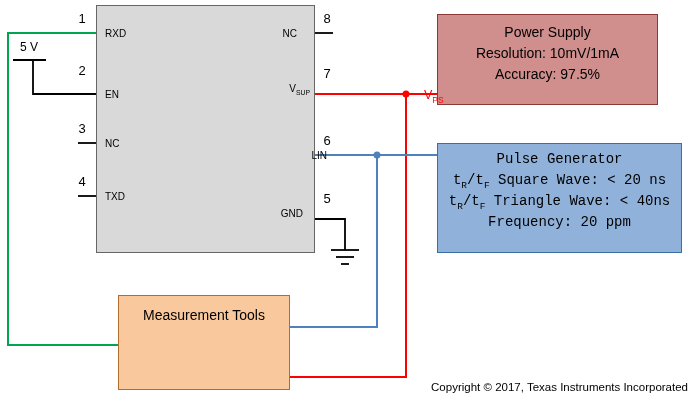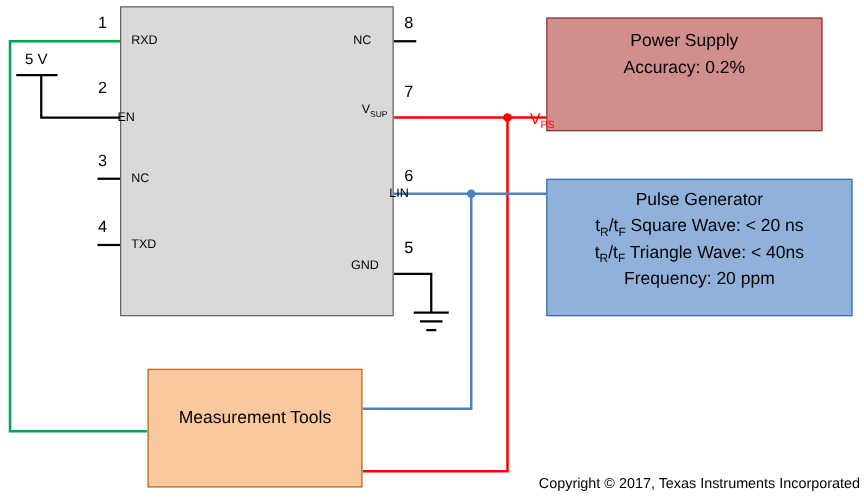--- a/index.html
+++ b/index.html
@@ -20,23 +20,23 @@
 
   .pnum { position:absolute; transform:translate(-50%,-50%); font-size:13px; white-space:nowrap; }
   .plabel { position:absolute; transform:translateY(-50%); font-size:10px; white-space:nowrap; }
   sub { font-size:68%; line-height:0; }
 
   .box { position:absolute; text-align:center; font-size:14px; }
   .power { left:437px; top:14px; width:221px; height:91px; padding-top:7px;
            background:var(--power-supply-fill,#d08f8d); border:1.6px solid var(--power-supply-border,#8c3836); }
   .power .bline { line-height:21px; }
   .pulse { left:437px; top:143px; width:245px; height:110px; padding-top:5px;
-           background:var(--pulse-generator-fill,#90b2da); border:1.6px solid var(--pulse-generator-border,#3c6ea5); }
+           background:var(--pulse-generator-fill,#90b2da); border:1.6px solid var(--pulse-generator-border,#3c6ea5);font-family:Liberation Mono, monospace; }
   .pulse .bline { line-height:21px; white-space:nowrap; }
-  .meas  { left:118px; top:295px; width:172px; height:95px; padding-top:26px;
+  .meas  { left:118px; top:295px; width:172px; height:95px; padding-top:8px;
            background:var(--measurement-fill,#f9c89c); border:1.6px solid var(--measurement-border,#b06d2e); }
   .meas .bline { line-height:22px; }
 
   .vps { position:absolute; left:424px; top:95px; transform:translateY(-50%);
          color:var(--wire-red,#ff0000); font-weight:normal; font-size:12.5px; z-index:5; white-space:nowrap; }
   .supply5v { position:absolute; left:29px; top:47px; transform:translate(-50%,-50%); font-size:12px; white-space:nowrap; }
   .copyright { position:absolute; right:3px; top:381px; font-size:11.5px; white-space:nowrap;margin-left:32px; }
 </style>
 </head>
 <body>
@@ -77,31 +77,32 @@
   <div class="pnum" style="left:82px;top:18px">1</div>
   <div class="pnum" style="left:82px;top:70px">2</div>
   <div class="pnum" style="left:82px;top:128px">3</div>
   <div class="pnum" style="left:82px;top:181px">4</div>
   <div class="pnum" style="left:327px;top:18px">8</div>
   <div class="pnum" style="left:327px;top:73px">7</div>
   <div class="pnum" style="left:327px;top:140px">6</div>
   <div class="pnum" style="left:327px;top:198px">5</div>
 
   <div class="plabel" style="left:105px;top:33px">RXD</div>
-  <div class="plabel" style="left:94px;top:94px">EN</div>
+  <div class="plabel" style="left:105px;top:94px">EN</div>
   <div class="plabel" style="left:105px;top:143px">NC</div>
   <div class="plabel" style="left:105px;top:196px">TXD</div>
   <div class="plabel" style="right:394px;top:33px">NC</div>
   <div class="plabel" style="right:381px;top:88px"><span>V</span><sub>SUP</sub></div>
   <div class="plabel" style="right:364px;top:155px">LIN</div>
   <div class="plabel" style="right:388px;top:213px">GND</div>
 
   <div class="box power">
     <div class="bline">Power Supply</div>
-    <div class="bline">Accuracy: 0.2%</div>
+    <div class="bline">Resolution: 10mV/1mA</div>
+    <div class="bline">Accuracy: 97.5%</div>
   </div>
 
   <div class="box pulse">
     <div class="bline">Pulse Generator</div>
     <div class="bline"><span>t</span><sub>R</sub><span>/t</span><sub>F</sub><span> Square Wave: &lt; 20 ns</span></div>
     <div class="bline"><span>t</span><sub>R</sub><span>/t</span><sub>F</sub><span> Triangle Wave: &lt; 40ns</span></div>
     <div class="bline">Frequency: 20 ppm</div>
   </div>
 
   <div class="box meas">

